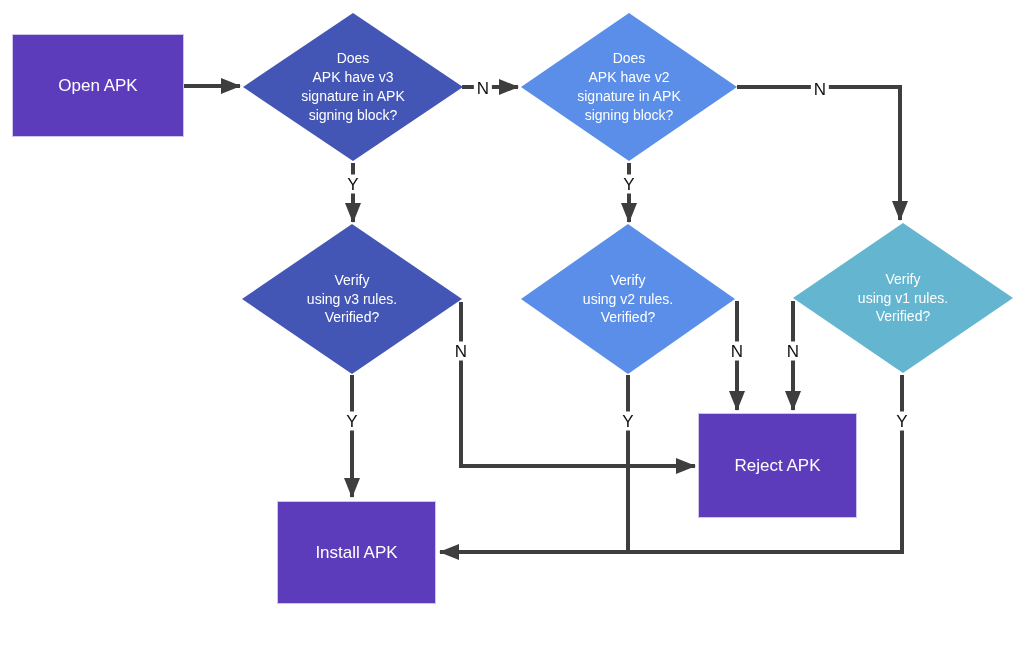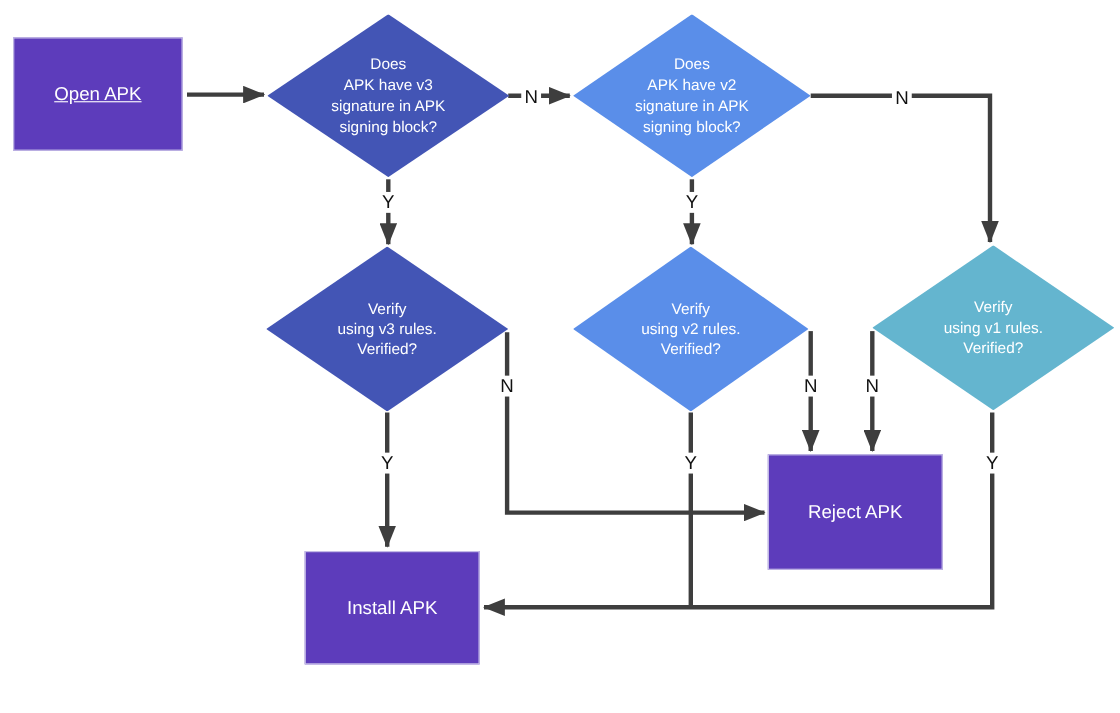--- a/index.html
+++ b/index.html
@@ -90,21 +90,21 @@
 
     <polyline points="737,301 737,410" marker-end="url(#ah)"></polyline>
 
     <polyline points="793,301 793,410" marker-end="url(#ah)"></polyline>
 
     <polyline points="628,375 628,552"></polyline>
 
     <polyline points="902,375 902,552 440,552" marker-end="url(#ah)"></polyline>
   </svg>
 
-  <div class="node process" style="left:12px; top:34px; width:154px; height:103px;text-decoration:underline;">Open APK</div>
+  <div class="node process" style="left:12px; top:34px; width:172px; height:103px;">Open APK</div>
 
   <div class="node decision indigo" style="left:243px; top:13px; width:220px; height:148px;">Does
 APK have v3
 signature in APK
 signing block?</div>
 
   <div class="node decision blue" style="left:521px; top:13px; width:216px; height:148px;">Does
 APK have v2
 signature in APK
 signing block?</div>

